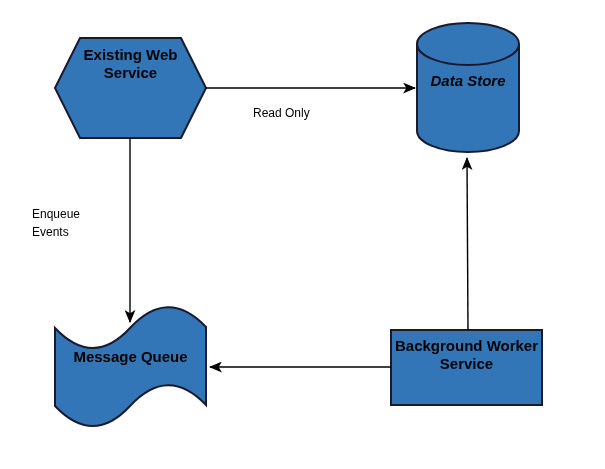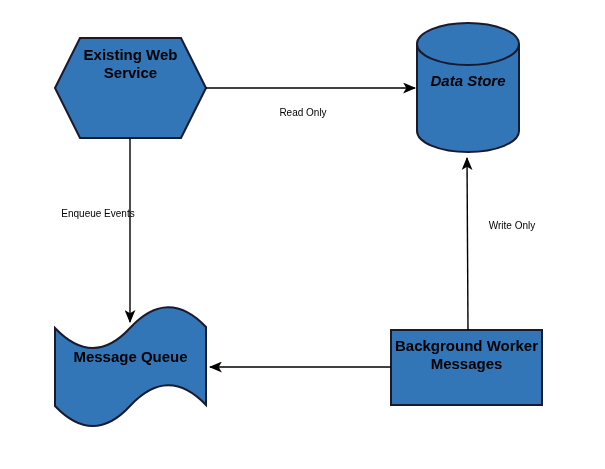--- a/index.html
+++ b/index.html
@@ -26,24 +26,23 @@
     font-size: 15px;
     font-weight: bold;
     line-height: 18px;
     text-align: center;
     pointer-events: none;
     white-space: normal;
   }
   .edge-label {
     position: absolute;
     color: #000000;
-    font-size: 10px;
+    font-size: 12px;
     font-weight: normal;
     line-height: 18px;
-    text-align: center;
     pointer-events: none;
   }
   .shape {
     fill: #3276b8;
     stroke: #1a1a2e;
     stroke-width: 2;
   }
   .shape-line {
     fill: none;
     stroke: #1a1a2e;
@@ -81,22 +80,21 @@
     <path class="edge" d="M468,330 L467,158" marker-end="url(#arrow)"></path>
     <path class="edge" d="M391,367 L210,367" marker-end="url(#arrow)"></path>
   </svg>
 
   <div class="node-label" style="left:70px; top:46px; width:121px;">Existing Web Service</div>
 
   <div class="node-label" style="left:418px; top:72px; width:100px; white-space:nowrap;font-style:italic;">Data Store</div>
 
   <div class="node-label" style="left:55px; top:348px; width:151px; white-space:nowrap;">Message Queue</div>
 
-  <div class="node-label" style="left:391px; top:337px; width:151px;">Background Worker Messages</div>
+  <div class="node-label" style="left:391px; top:337px; width:151px;">Background Worker Service</div>
 
   <div class="edge-label" style="left:253px; top:104px; width:100px; white-space:nowrap;">Read Only</div>
 
-  <div class="edge-label" style="left:58px; top:205px; width:80px;">Enqueue Events</div>
+  <div class="edge-label" style="left:32px; top:205px; width:80px;">Enqueue Events</div>
 
-  <div class="edge-label" style="left:462px; top:217px; width:100px; white-space:nowrap;">Write Only</div>
 
 
 </div>
 
 </body></html>

